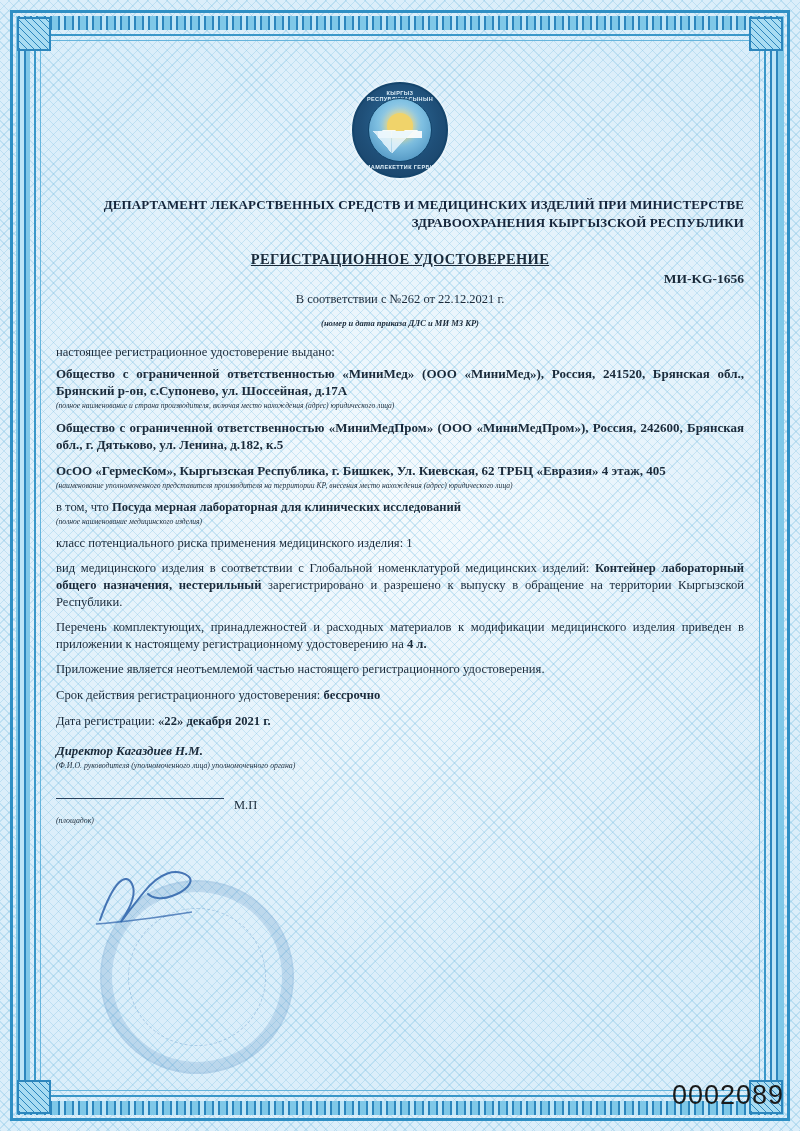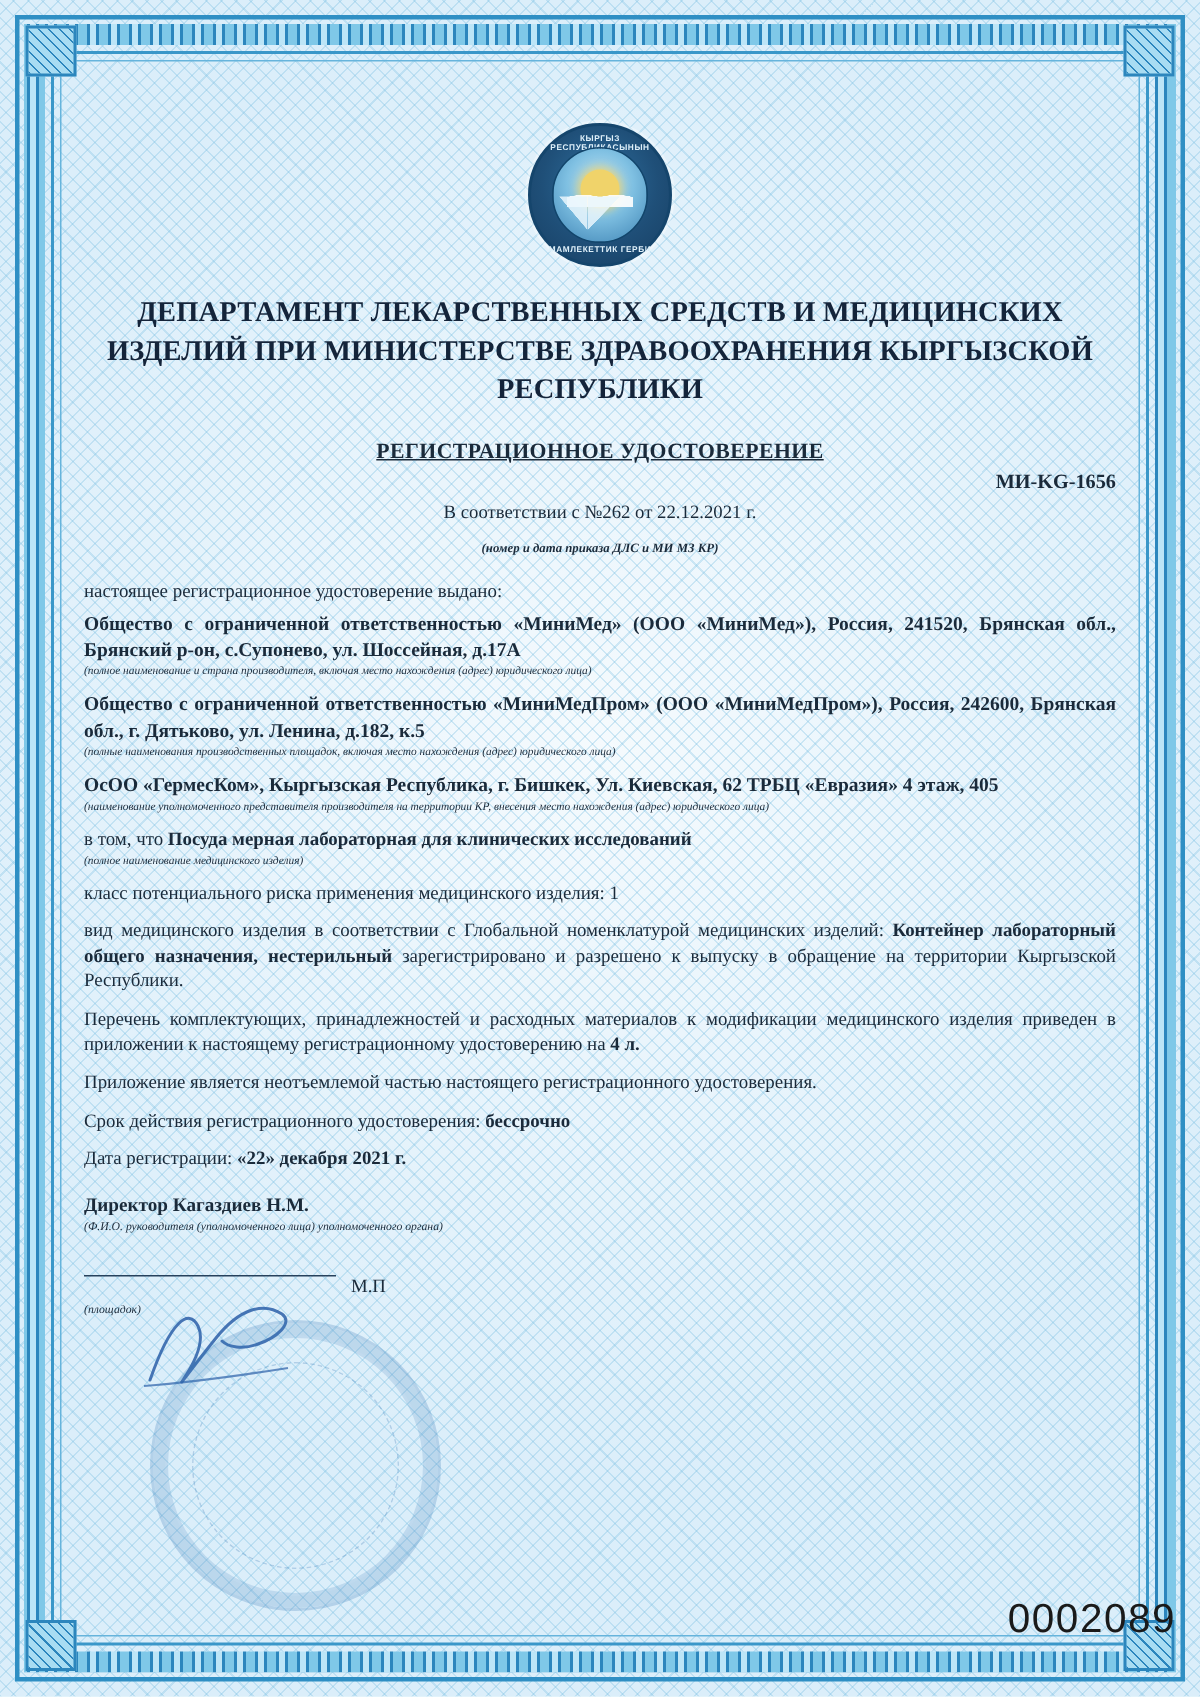--- a/index.html
+++ b/index.html
@@ -149,22 +149,22 @@
     letter-spacing: .4px;
     color: #dff0fa;
     font-weight: bold;
   }
   .emblem .band-top { top: 6px; }
   .emblem .band-bottom { bottom: 6px; }
 
   
   h1.dept {
     margin: 18px 0 0 0;
-    text-align: center;
-    font-size: 19px;
+    text-align: right;
+    font-size: 13px;
     font-weight: bold;
     line-height: 1.35;
     letter-spacing: .1px;
     color: #14243a;
     text-transform: uppercase;
   }
   .cert-title {
     margin-top: 20px;
     text-align: center;
     font-size: 14.5px;
@@ -209,21 +209,21 @@
     margin-top: 1px;
     line-height: 1.2;
   }
   .big-bold {
     font-weight: bold;
     font-size: 13px;
     line-height: 1.34;
   }
 
   .sig-block { margin-top: 14px; }
-  .sig-name { font-weight: bold; font-size: 12.8px; }
+  .sig-name { font-weight: bold; font-size: 12.8px; font-style: italic; }
   .sig-caption { font-size: 7.8px; font-style: italic; margin-top: 1px; }
   .sig-line-row {
     margin-top: 26px;
     font-size: 12.5px;
     display: flex;
     align-items: flex-start;
     gap: 10px;
   }
   .sig-rule {
     display: inline-block;
@@ -255,21 +255,21 @@
     content: "";
     position: absolute;
     left: 26px; top: 26px; right: 26px; bottom: 26px;
     border-radius: 50%;
     border: 1px dashed rgba(58,120,180,0.5);
   }
 
   .serial {
     position: absolute;
     right: 16px;
-    bottom: 36px;
+    bottom: 20px;
     font-family: "Liberation Sans", sans-serif;
     font-size: 27px;
     letter-spacing: 1px;
     color: #1a1a1a;
   }
 </style>
 </head>
 <body>
 
 <div class="page">
@@ -306,21 +306,20 @@
     <div class="order-caption">(номер и дата приказа ДЛС и МИ МЗ КР)</div>
 
     <div class="body">
 
       <div class="para lead">настоящее регистрационное удостоверение выдано:</div>
 
       <div class="para tight big-bold just-full">Общество с ограниченной ответственностью «МиниМед» (ООО «МиниМед»), Россия, 241520, Брянская обл., Брянский р-он, с.Супонево, ул. Шоссейная, д.17А</div>
       <div class="caption">(полное наименование и страна производителя, включая место нахождения (адрес) юридического лица)</div>
 
       <div class="para big-bold just-full">Общество с ограниченной ответственностью «МиниМедПром» (ООО «МиниМедПром»), Россия, 242600, Брянская обл., г. Дятьково, ул. Ленина, д.182, к.5</div>
-      <div class="caption">(полные наименования производственных площадок, включая место нахождения (адрес) юридического лица)</div>
 
       <div class="para big-bold just-full">ОсОО «ГермесКом», Кыргызская Республика, г. Бишкек, Ул. Киевская, 62 ТРБЦ «Евразия» 4 этаж, 405</div>
       <div class="caption">(наименование уполномоченного представителя производителя на территории КР, внесения место нахождения (адрес) юридического лица)</div>
 
       <div class="para">
         <span>в том, что</span>
         <span class="bold">Посуда мерная лабораторная для клинических исследований</span>
       </div>
       <div class="caption">(полное наименование медицинского изделия)</div>
 

